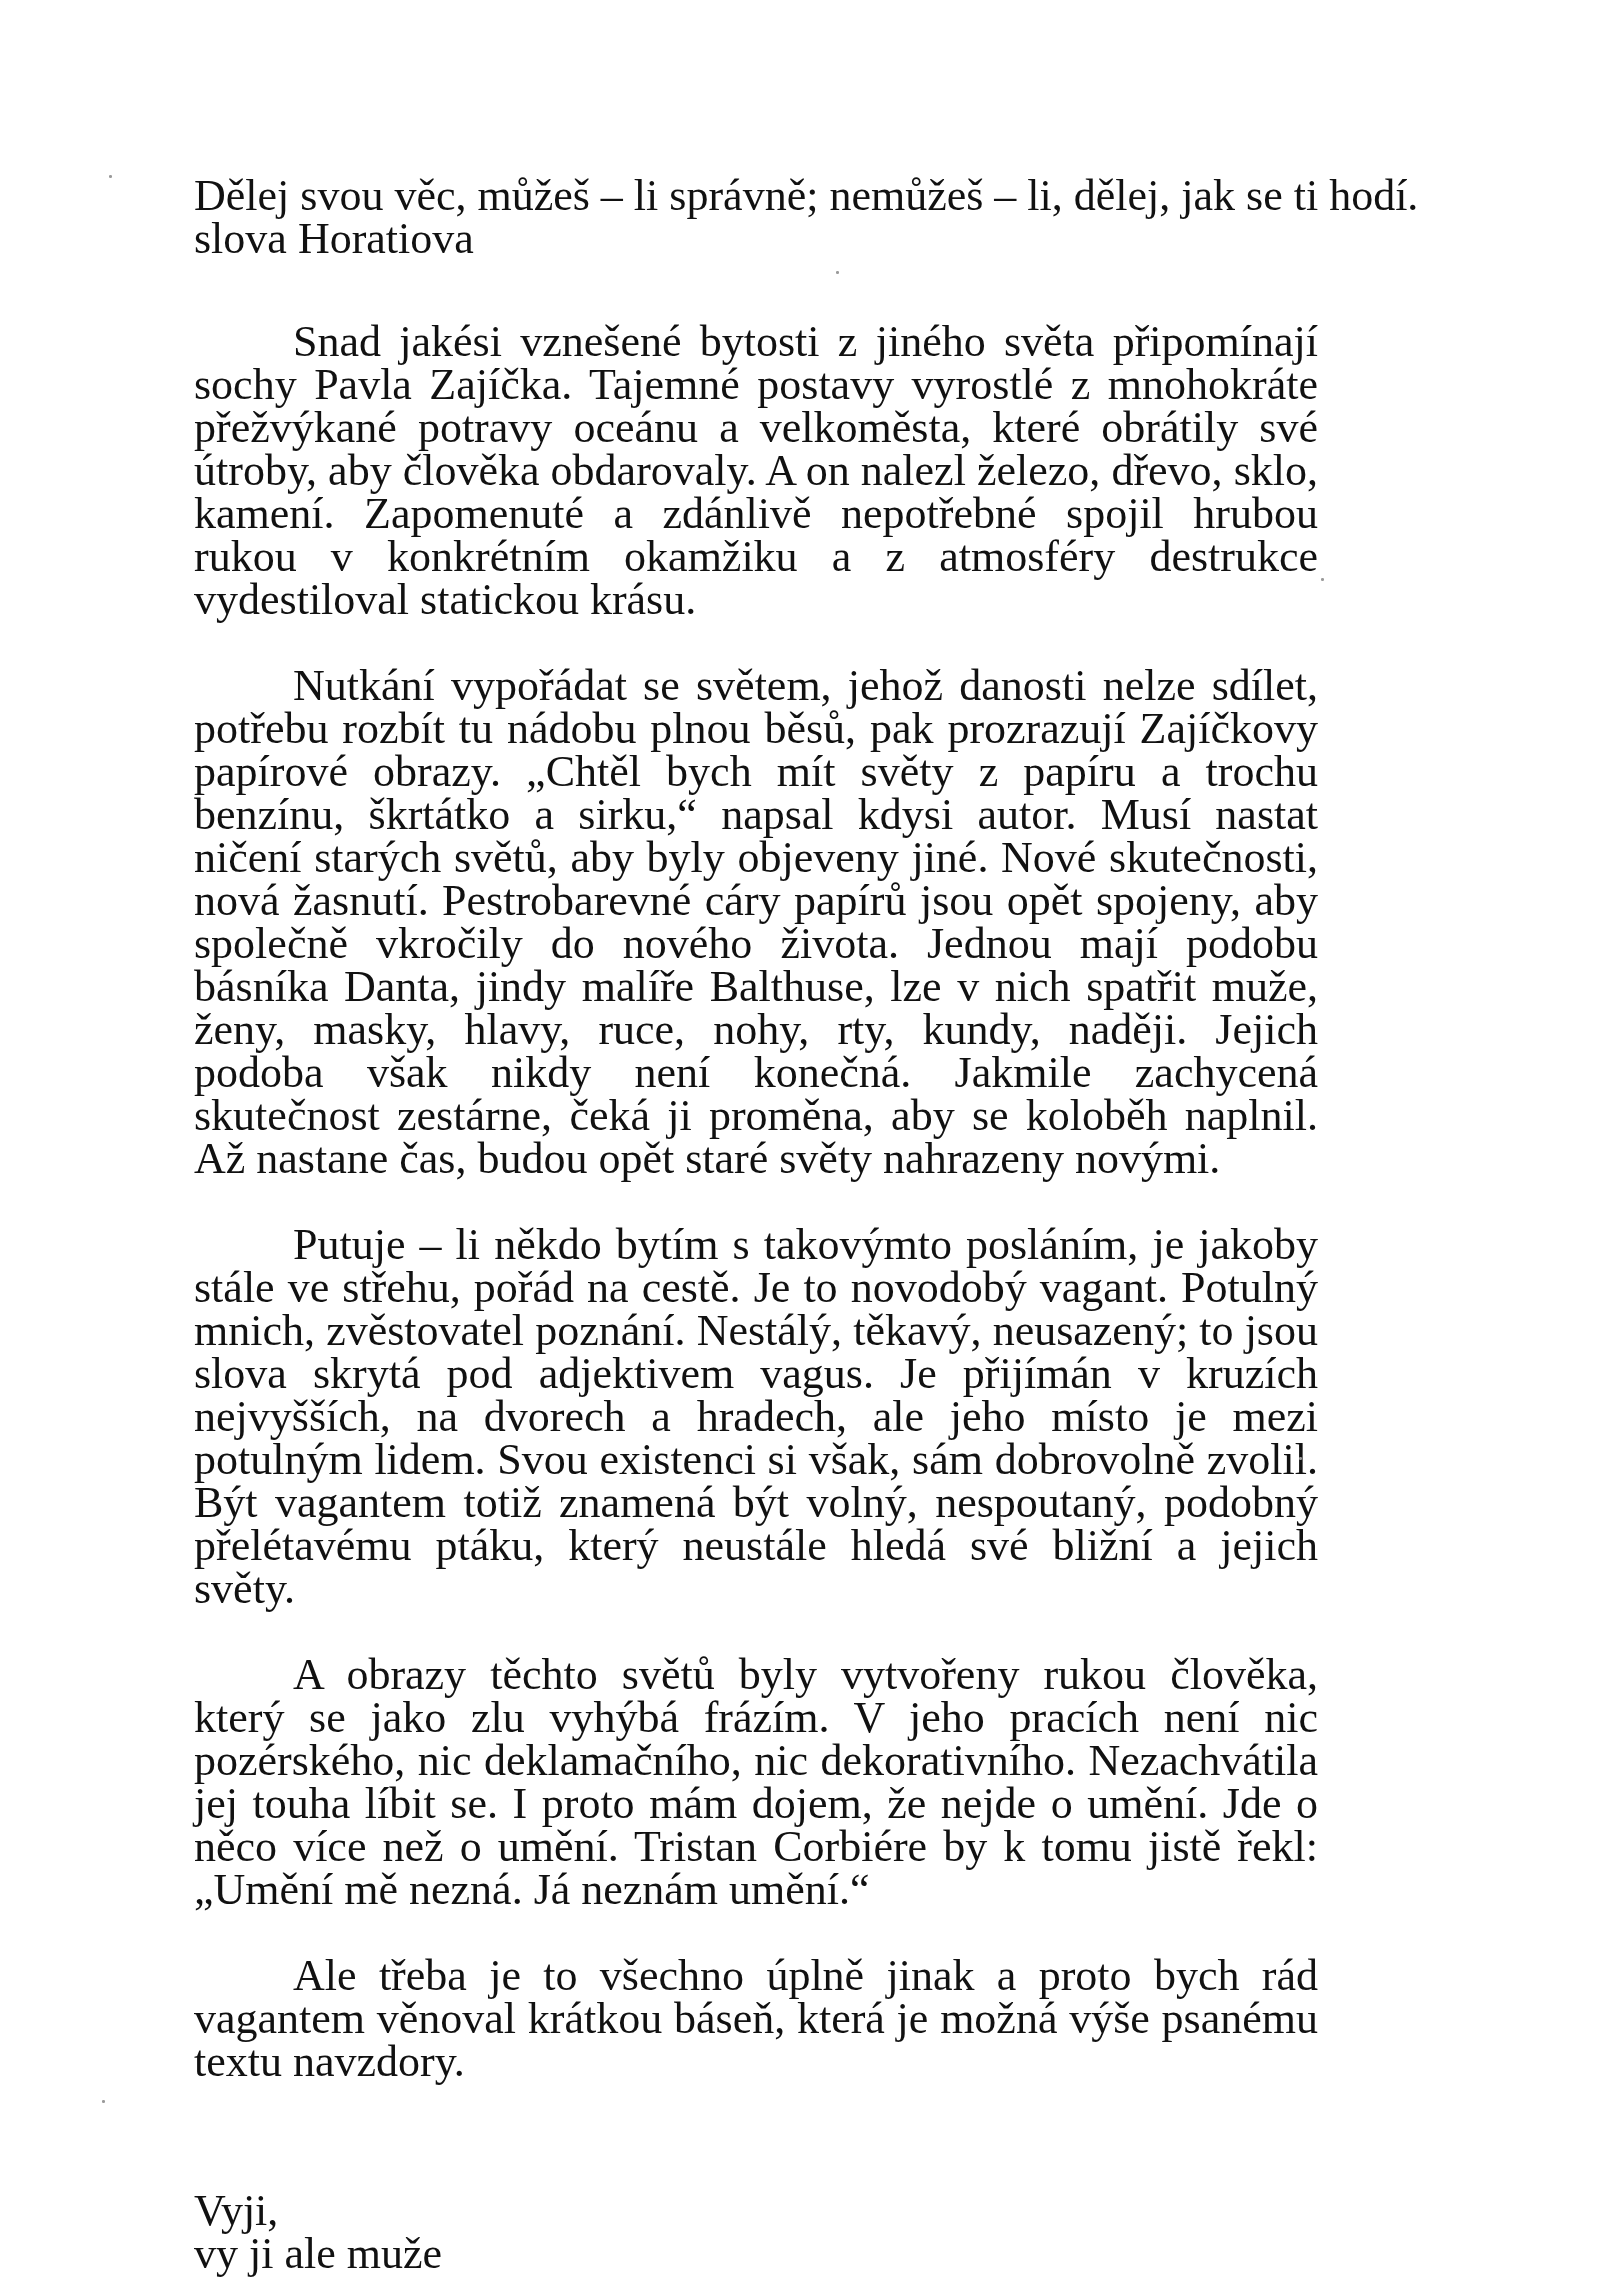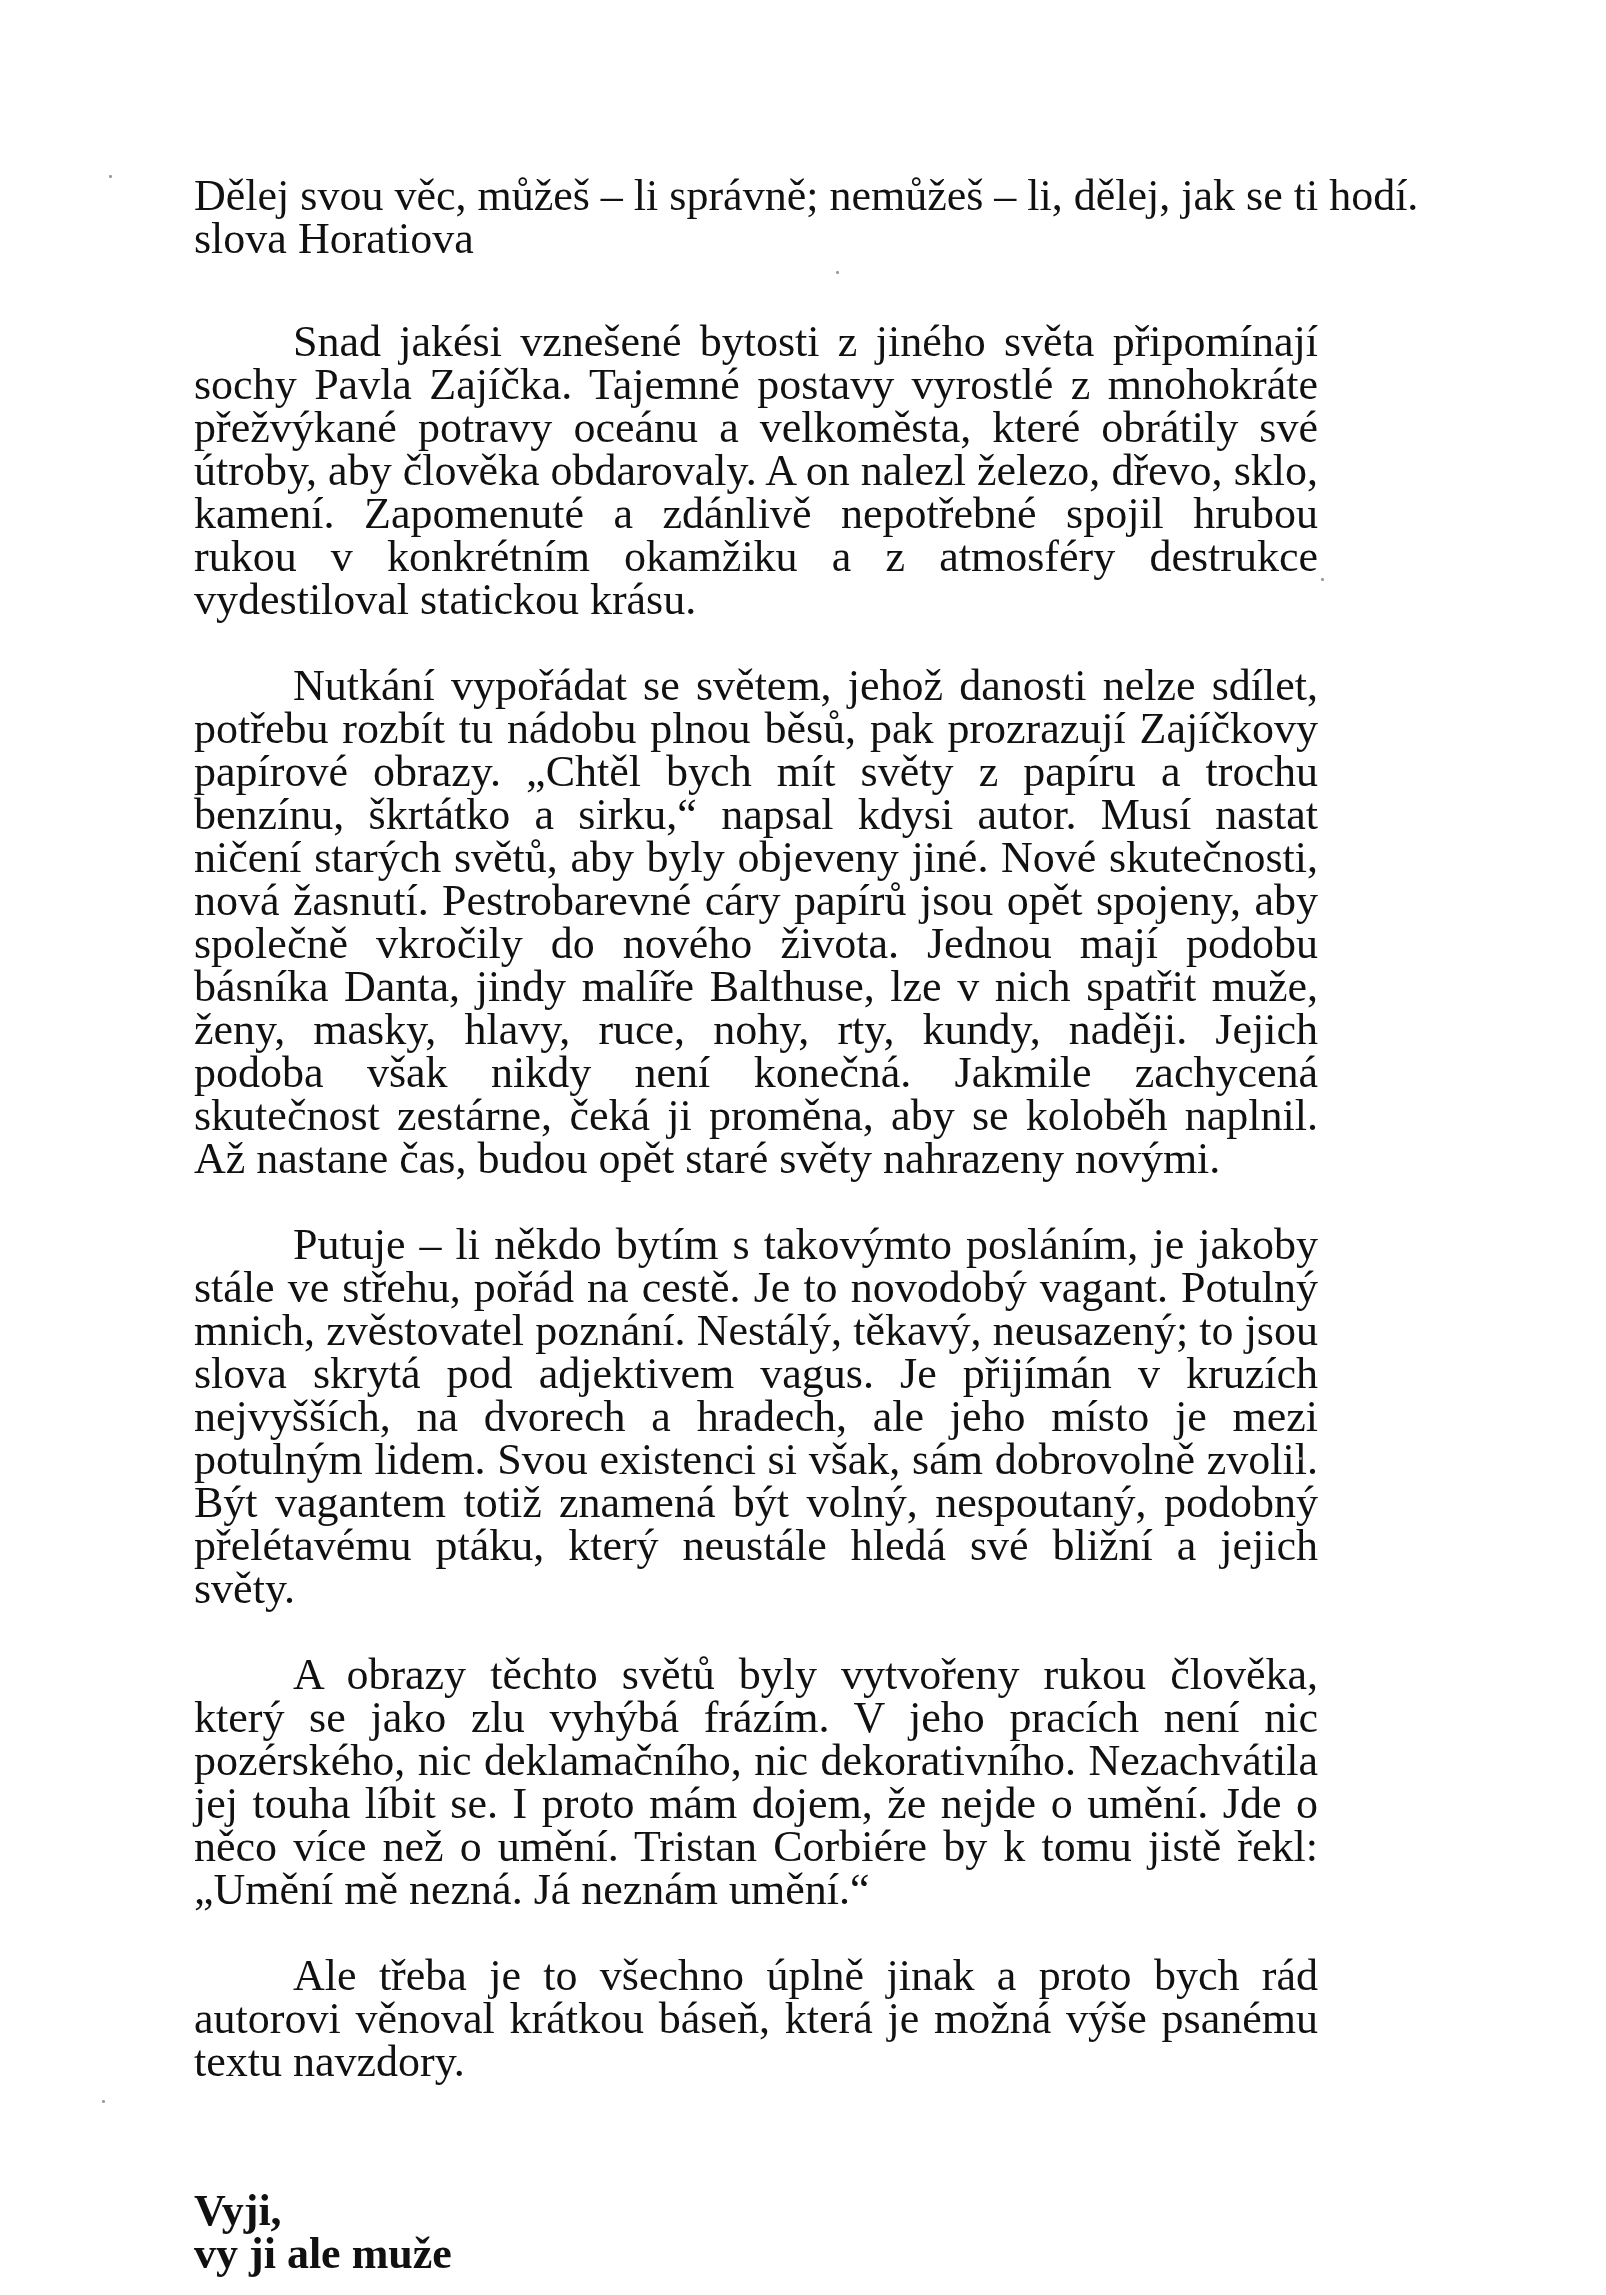--- a/index.html
+++ b/index.html
@@ -45,21 +45,20 @@
     }
     .gap-epi { height: 60px; }
     .gap { height: 43px; }
     .poem-title {
       margin: 0;
     }
     .gap-poem { height: 63px; }
     .poem {
       display: flex;
       flex-direction: row;
-      font-weight: bold;
     }
     .poem-col {
       display: flex;
       flex-direction: column;
     }
     .poem-col.left { width: 567px; }
     .poem-line { margin: 0; white-space: nowrap; }
     .speck {
       position: absolute;
       width: 2.6px; height: 2.6px;
@@ -83,21 +82,21 @@
 
     <p class="para">Nutkání vypořádat se světem, jehož danosti nelze sdílet, potřebu rozbít tu nádobu plnou běsů, pak prozrazují Zajíčkovy papírové obrazy. „Chtěl bych mít světy z papíru a trochu benzínu, škrtátko a sirku,“ napsal kdysi autor. Musí nastat ničení starých světů, aby byly objeveny jiné. Nové skutečnosti, nová žasnutí. Pestrobarevné cáry papírů jsou opět spojeny, aby společně vkročily do nového života. Jednou mají podobu básníka Danta, jindy malíře Balthuse, lze v nich spatřit muže, ženy, masky, hlavy, ruce, nohy, rty, kundy, naději. Jejich podoba však nikdy není konečná. Jakmile zachycená skutečnost zestárne, čeká ji proměna, aby se koloběh naplnil. Až nastane čas, budou opět staré světy nahrazeny novými.</p>
     <div class="gap"></div>
 
     <p class="para">Putuje – li někdo bytím s takovýmto posláním, je jakoby stále ve střehu, pořád na cestě. Je to novodobý vagant. Potulný mnich, zvěstovatel poznání. Nestálý, těkavý, neusazený; to jsou slova skrytá pod adjektivem vagus. Je přijímán v kruzích nejvyšších, na dvorech a hradech, ale jeho místo je mezi potulným lidem. Svou existenci si však, sám dobrovolně zvolil. Být vagantem totiž znamená být volný, nespoutaný, podobný přelétavému ptáku, který neustále hledá své bližní a jejich světy.</p>
     <div class="gap"></div>
 
     <p class="para">A obrazy těchto světů byly vytvořeny rukou člověka, který se jako zlu vyhýbá frázím. V jeho pracích není nic pozérského, nic deklamačního, nic dekorativního. Nezachvátila jej touha líbit se. I proto mám dojem, že nejde o umění. Jde o něco více než o umění. Tristan Corbiére by k tomu jistě řekl: „Umění mě nezná. Já neznám umění.“</p>
     <div class="gap"></div>
 
-    <p class="para">Ale třeba je to všechno úplně jinak a proto bych rád autorovi věnoval krátkou báseň, která je možná výše psanému textu navzdory.</p>
+    <p class="para">Ale třeba je to všechno úplně jinak a proto bych rád vagantem věnoval krátkou báseň, která je možná výše psanému textu navzdory.</p>
     <div class="gap"></div>
 
     <div class="gap-poem"></div>
 
     <div class="poem">
       <div class="poem-col left">
         <p class="poem-line">Vyji,</p>
         <p class="poem-line">vy ji ale muže</p>
       </div>
     </div>

